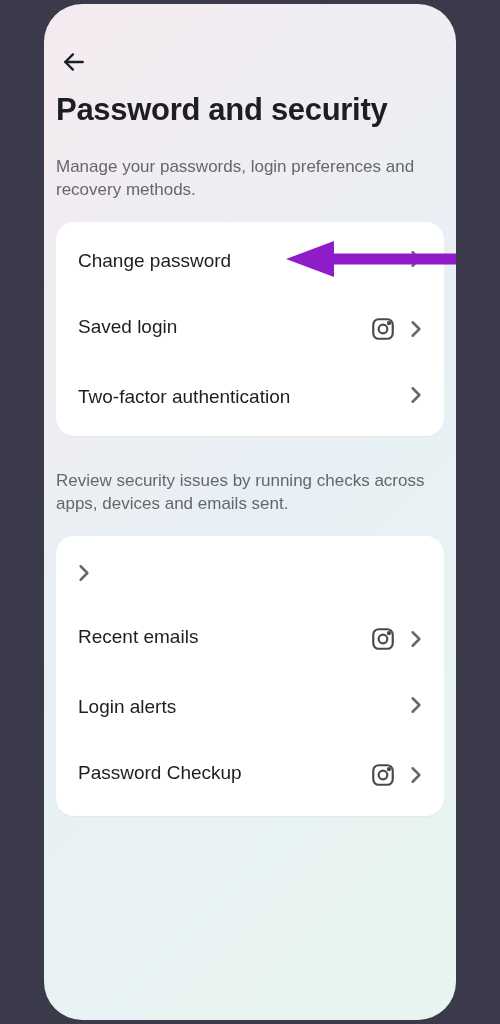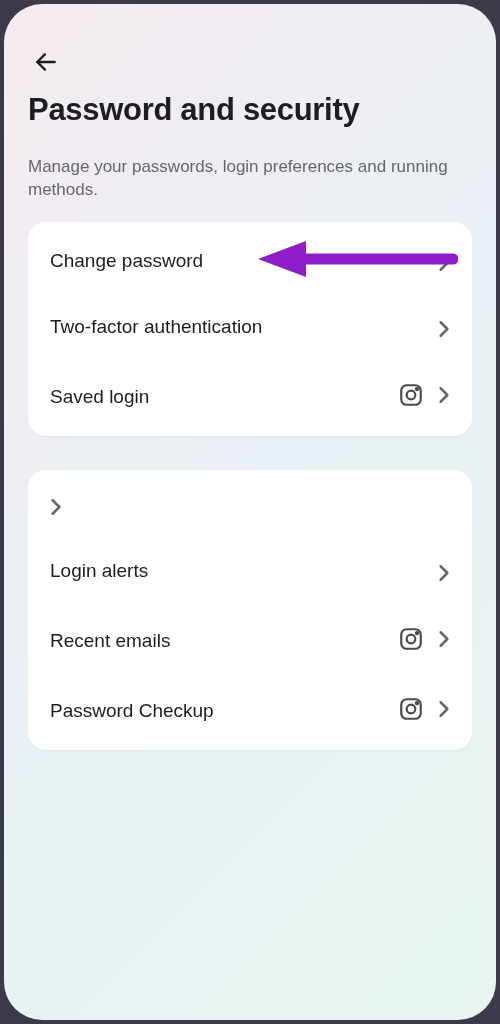--- a/index.html
+++ b/index.html
@@ -6,25 +6,25 @@
     body {
       width: 500px;
       height: 1024px;
       font-family: -apple-system, BlinkMacSystemFont, 'Segoe UI', Helvetica, Arial, sans-serif;
       background: #3a3a4a;
       display: flex;
       align-items: center;
       justify-content: center;
     }
     .phone-frame {
-      width: 492px;
+      width: 412px;
       height: 1016px;
       background: linear-gradient(135deg, #f5ebf0 0%, #e8f0f5 50%, #e8f5f0 100%);
       border-radius: 38px;
-      padding: 22px 24px;
+      padding: 22px 12px;
       overflow: hidden;
       position: relative;
     }
     .back-button {
       width: 36px;
       height: 36px;
       display: flex;
       align-items: center;
       justify-content: center;
       margin-top: 18px;
@@ -52,21 +52,21 @@
     }
     .card {
       background: #ffffff;
       border-radius: 18px;
       padding: 6px 0;
       margin-bottom: 34px;
       box-shadow: 0 1px 2px rgba(0,0,0,0.04);
     }
     .row {
       display: flex;
-      align-items: flex-end;
+      align-items: flex-start;
       justify-content: space-between;
       padding: 22px 22px;
       cursor: pointer;
       position: relative;
     }
     .row-label {
       font-size: 19px;
       font-weight: 500;
       color: #1c1e21;
     }
@@ -99,49 +99,38 @@
 
   <div class="back-button">
     <svg width="26" height="26" viewBox="0 0 24 24" fill="none" stroke="#1c1e21" stroke-width="2.2" stroke-linecap="round" stroke-linejoin="round">
       <line x1="20" y1="12" x2="4" y2="12"></line>
       <polyline points="11 5 4 12 11 19"></polyline>
     </svg>
   </div>
 
   <h1 class="page-title">Password and security</h1>
 
-  <p class="section-desc">Manage your passwords, login preferences and running methods.</p>
+  <p class="section-desc">Manage your passwords, login preferences and recovery methods.</p>
 
   <div class="card">
 
     <div class="row">
       <span class="row-label">Change password</span>
       <div class="row-right">
         <span class="chevron">
           <svg width="12" height="18" viewBox="0 0 10 16" fill="none" stroke="#65676b" stroke-width="2.2" stroke-linecap="round" stroke-linejoin="round">
               <polyline points="2 2 8 8 2 14"></polyline>
             </svg>
         </span>
       </div>
       <div class="arrow-annotation">
         <svg width="200" height="42" viewBox="0 0 200 42">
           <line x1="48" y1="21" x2="195" y2="21" stroke="#8e1cc9" stroke-width="11" stroke-linecap="round"></line>
           <polygon points="0,21 48,3 48,39" fill="#8e1cc9"></polygon>
         </svg>
-      </div>
-    </div>
-
-    <div class="row">
-      <span class="row-label">Two-factor authentication</span>
-      <div class="row-right">
-        <span class="chevron">
-          <svg width="12" height="18" viewBox="0 0 10 16" fill="none" stroke="#65676b" stroke-width="2.2" stroke-linecap="round" stroke-linejoin="round">
-              <polyline points="2 2 8 8 2 14"></polyline>
-            </svg>
-        </span>
       </div>
     </div>
 
     <div class="row">
       <span class="row-label">Saved login</span>
       <div class="row-right">
         <span class="ig-icon">
           <svg width="26" height="26" viewBox="0 0 24 24" fill="none" stroke="#4a4a4a" stroke-width="2" stroke-linecap="round" stroke-linejoin="round">
             <rect x="3" y="3" width="18" height="18" rx="5"></rect>
             <circle cx="12" cy="12" r="4"></circle>
@@ -149,37 +138,38 @@
           </svg>
         </span>
         <span class="chevron">
           <svg width="12" height="18" viewBox="0 0 10 16" fill="none" stroke="#65676b" stroke-width="2.2" stroke-linecap="round" stroke-linejoin="round">
               <polyline points="2 2 8 8 2 14"></polyline>
             </svg>
         </span>
       </div>
     </div>
 
+    <div class="row">
+      <span class="row-label">Two-factor authentication</span>
+      <div class="row-right">
+        <span class="chevron">
+          <svg width="12" height="18" viewBox="0 0 10 16" fill="none" stroke="#65676b" stroke-width="2.2" stroke-linecap="round" stroke-linejoin="round">
+              <polyline points="2 2 8 8 2 14"></polyline>
+            </svg>
+        </span>
+      </div>
+    </div>
+
   </div>
 
+  <p class="section-desc">Review security issues by running checks across apps, devices and emails sent.</p>
 
   <div class="card">
 
     <div class="row">
-      <div class="row-right">
-        <span class="chevron">
-          <svg width="12" height="18" viewBox="0 0 10 16" fill="none" stroke="#65676b" stroke-width="2.2" stroke-linecap="round" stroke-linejoin="round">
-              <polyline points="2 2 8 8 2 14"></polyline>
-            </svg>
-        </span>
-      </div>
-    </div>
-
-    <div class="row">
-      <span class="row-label">Login alerts</span>
       <div class="row-right">
         <span class="chevron">
           <svg width="12" height="18" viewBox="0 0 10 16" fill="none" stroke="#65676b" stroke-width="2.2" stroke-linecap="round" stroke-linejoin="round">
               <polyline points="2 2 8 8 2 14"></polyline>
             </svg>
         </span>
       </div>
     </div>
 
     <div class="row">
@@ -194,20 +184,31 @@
         </span>
         <span class="chevron">
           <svg width="12" height="18" viewBox="0 0 10 16" fill="none" stroke="#65676b" stroke-width="2.2" stroke-linecap="round" stroke-linejoin="round">
               <polyline points="2 2 8 8 2 14"></polyline>
             </svg>
         </span>
       </div>
     </div>
 
     <div class="row">
+      <span class="row-label">Login alerts</span>
+      <div class="row-right">
+        <span class="chevron">
+          <svg width="12" height="18" viewBox="0 0 10 16" fill="none" stroke="#65676b" stroke-width="2.2" stroke-linecap="round" stroke-linejoin="round">
+              <polyline points="2 2 8 8 2 14"></polyline>
+            </svg>
+        </span>
+      </div>
+    </div>
+
+    <div class="row">
       <span class="row-label">Password Checkup</span>
       <div class="row-right">
         <span class="ig-icon">
           <svg width="26" height="26" viewBox="0 0 24 24" fill="none" stroke="#4a4a4a" stroke-width="2" stroke-linecap="round" stroke-linejoin="round">
             <rect x="3" y="3" width="18" height="18" rx="5"></rect>
             <circle cx="12" cy="12" r="4"></circle>
             <circle cx="17.5" cy="6.5" r="1" fill="#4a4a4a"></circle>
           </svg>
         </span>
         <span class="chevron">

